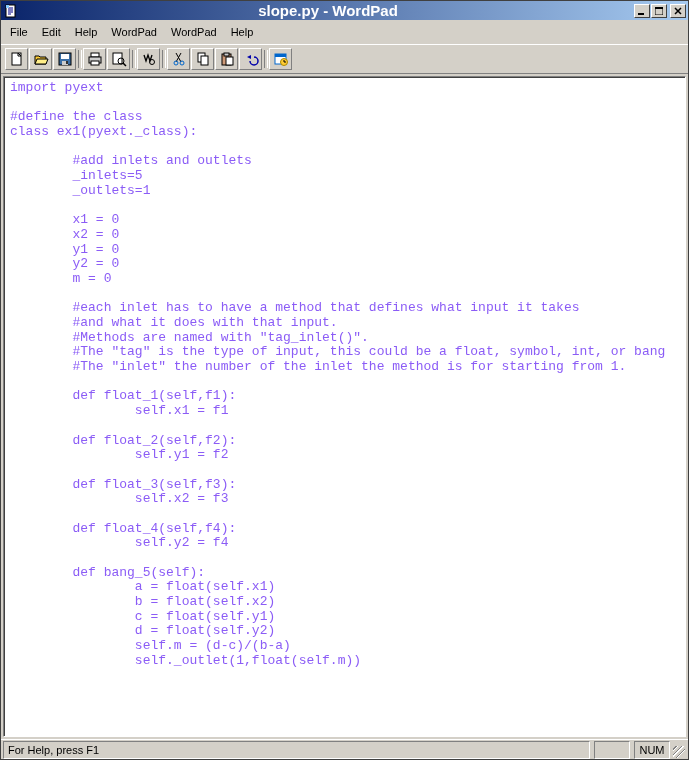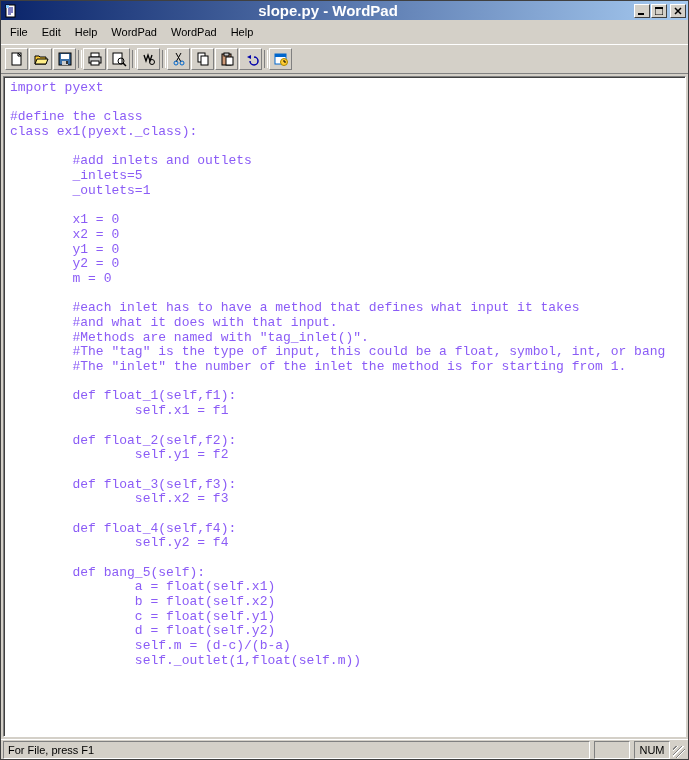--- a/index.html
+++ b/index.html
@@ -338,18 +338,18 @@
 		a = float(self.x1)
 		b = float(self.x2)
 		c = float(self.y1)
 		d = float(self.y2)
 		self.m = (d-c)/(b-a)
 		self._outlet(1,float(self.m))</div>
     </div>
   </div>
 
   <div class="statusbar">
-    <div class="status-text">For File, press F1</div>
+    <div class="status-text">For Help, press F1</div>
     <div class="status-pane"></div>
     <div class="status-pane">NUM</div>
     <div class="grip"></div>
   </div>
 </div>
 
 </body></html>

